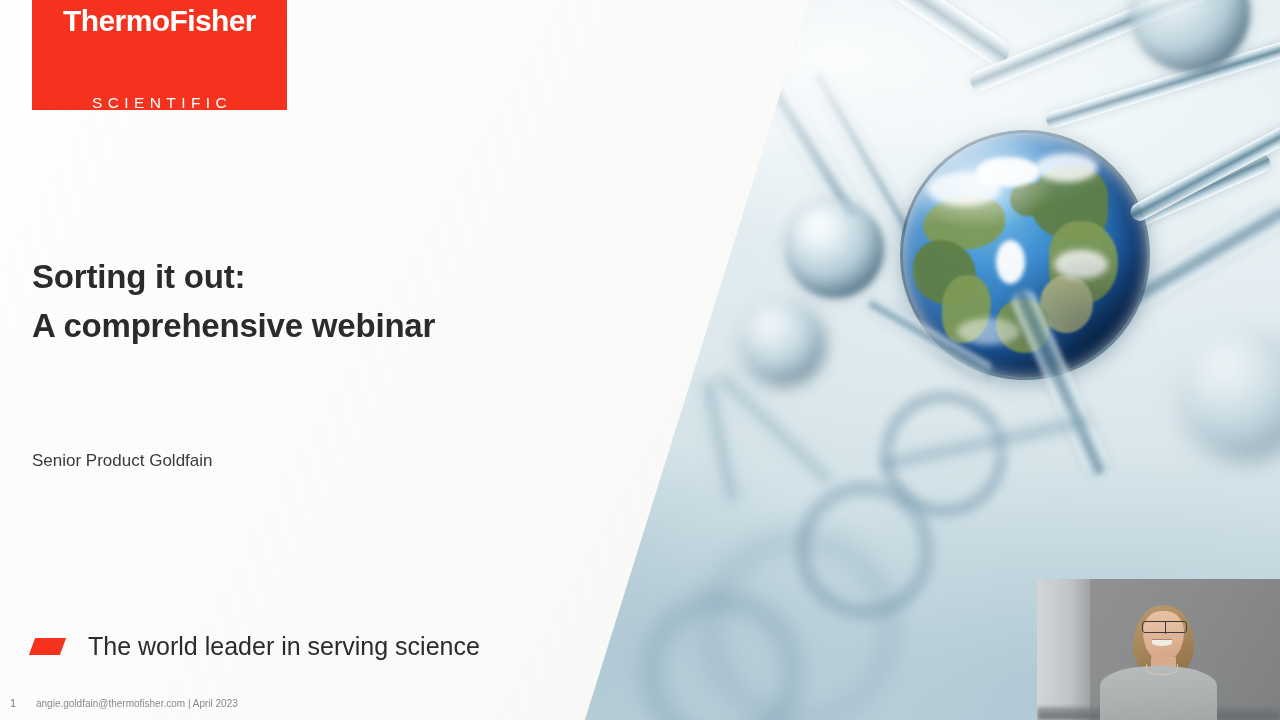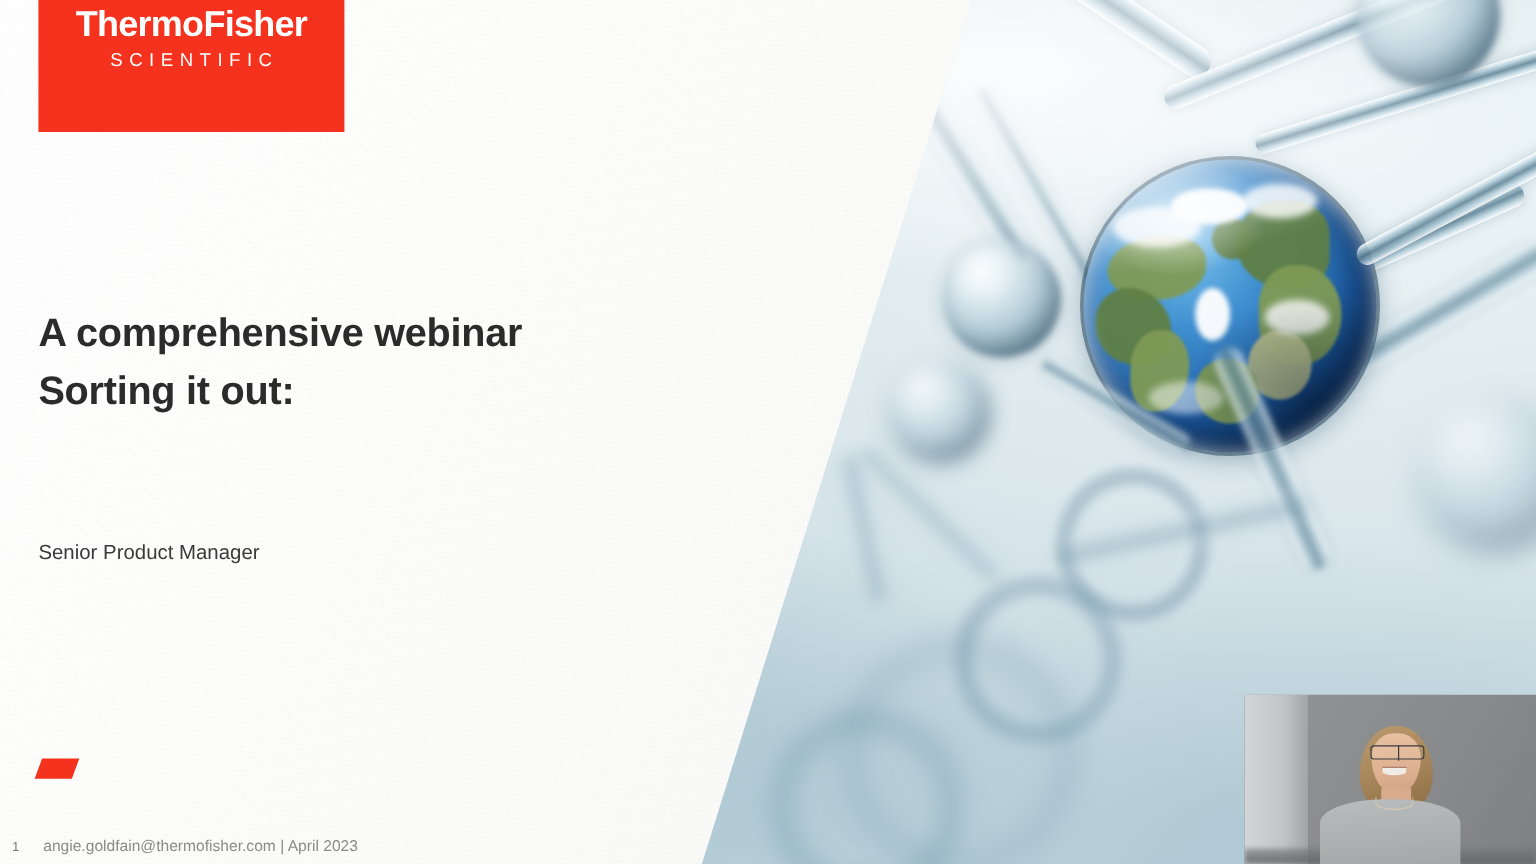--- a/index.html
+++ b/index.html
@@ -154,21 +154,21 @@
 
   
   .logo-block{
     position:absolute;
     left:32px; top:0;
     width:255px; height:110px;
     background:#f4321e;
     display:flex;
     flex-direction:column;
     align-items:center;
-    justify-content:flex-start;
+    justify-content:space-between;
     padding-top:6px;
     box-sizing:border-box;
   }
   .logo-wordmark{
     color:#ffffff;
     font-family:"Liberation Sans", sans-serif;
     font-weight:700;
     font-size:30px;
     letter-spacing:-0.6px;
     line-height:1;
@@ -247,21 +247,21 @@
     align-items:baseline;
   }
   .footer-page{
     font-family:"Liberation Sans", sans-serif;
     font-size:11px;
     color:#7a7a7a;
     width:26px;
   }
   .footer-meta{
     font-family:"Liberation Sans", sans-serif;
-    font-size:13px;
+    font-size:10px;
     color:#8a8a8a;
   }
 
   
   .webcam{
     position:absolute;
     left:1037px; top:579px;
     width:243px; height:141px;
     overflow:hidden;
     background:#8d8d8d;
@@ -403,28 +403,29 @@
     <div class="photo-haze"></div>
     <div class="photo-glass-lr"></div>
   </div>
 
   <div class="logo-block">
     <div class="logo-wordmark">ThermoFisher</div>
     <div class="logo-sub">SCIENTIFIC</div>
   </div>
 
   <div class="title">
+    <span class="ln">Sorting it out:</span>
     <span class="ln">A comprehensive webinar</span>
-    <span class="ln">Sorting it out:</span>
-  </div>
-
-  <div class="presenter-role">Senior Product Manager</div>
+  </div>
+
+  <div class="presenter-role">Senior Product Goldfain</div>
 
   <div class="tagline-row">
     <div class="tagline-mark"></div>
+    <div class="tagline-text">The world leader in serving science</div>
   </div>
 
   <div class="footer">
     <div class="footer-page">1</div>
     <div class="footer-meta">angie.goldfain@thermofisher.com | April 2023</div>
   </div>
 
   <div class="webcam">
     <div class="wc-wallL"></div>
     <div class="wc-wallR"></div>

